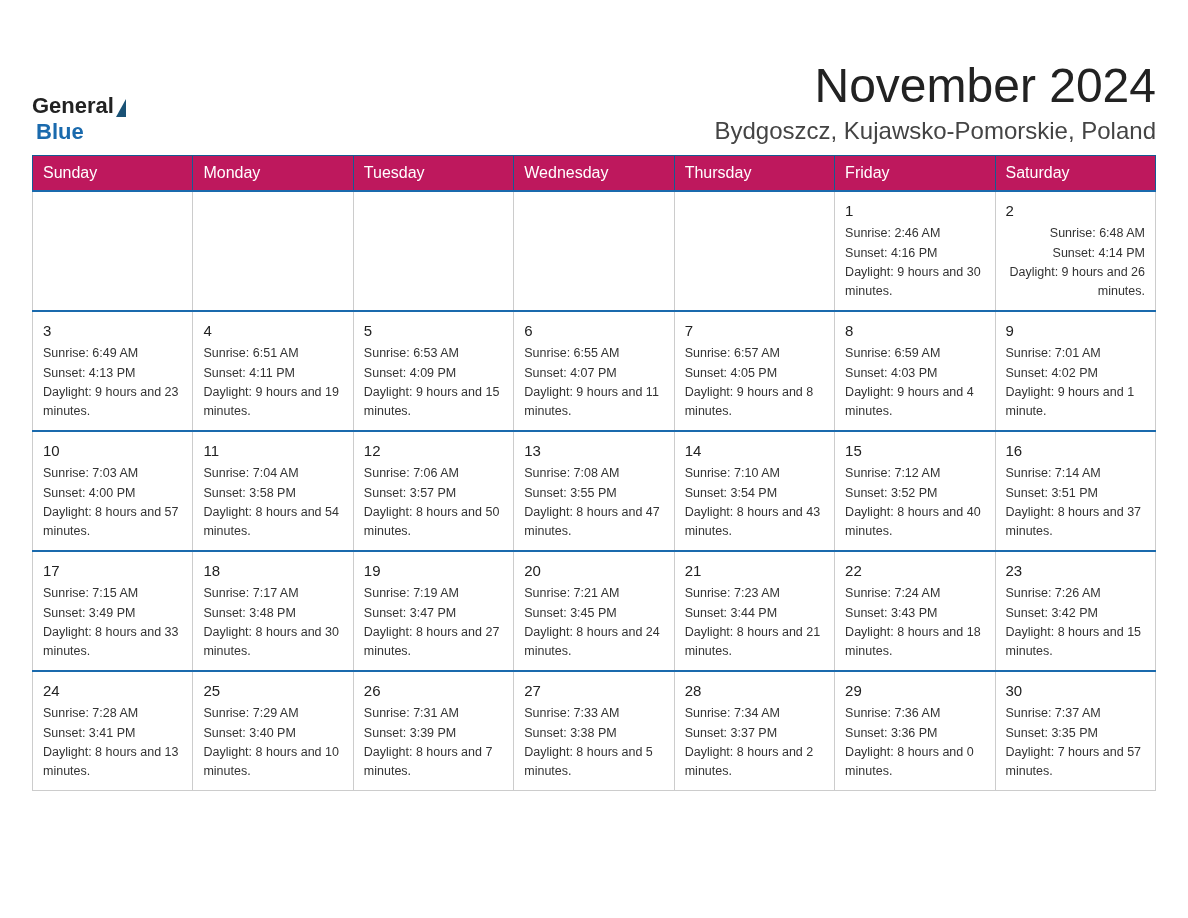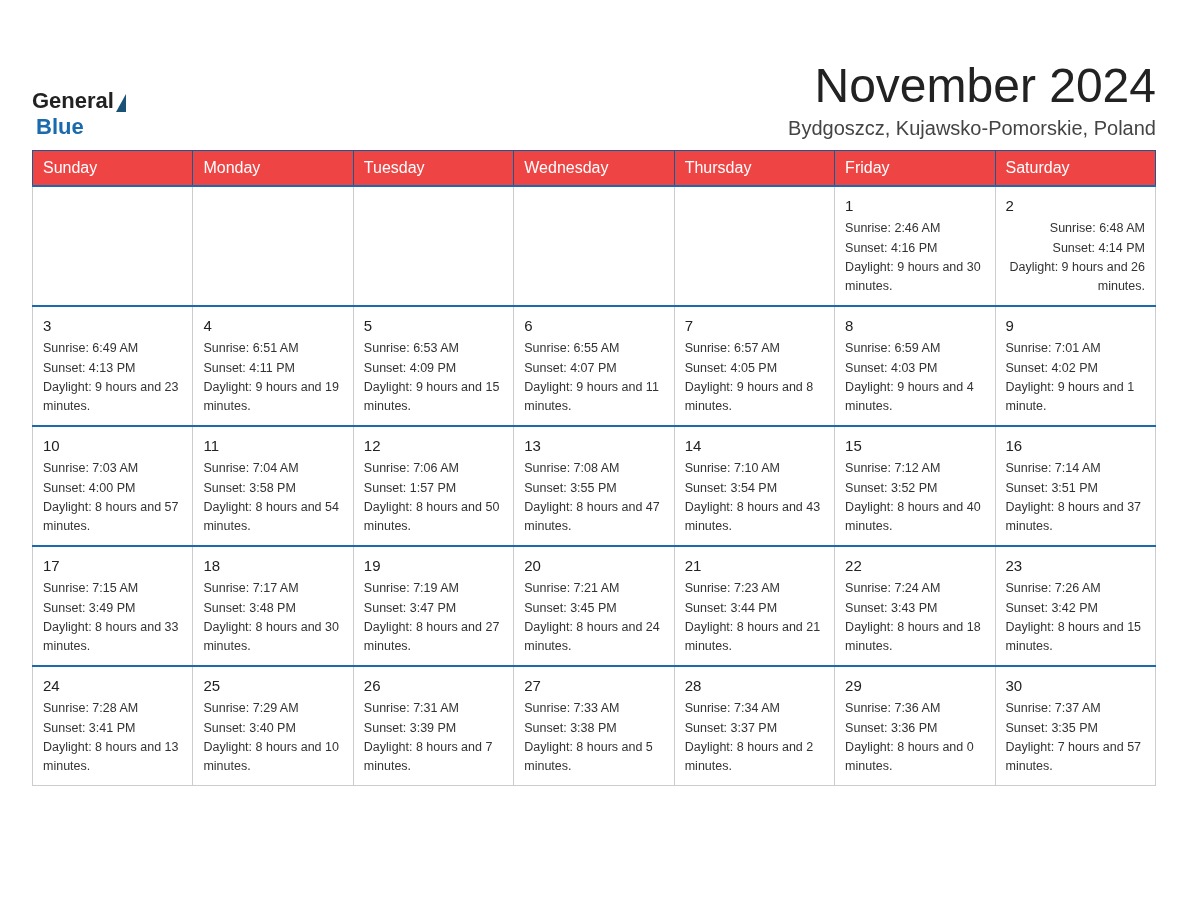--- a/index.html
+++ b/index.html
@@ -42,31 +42,31 @@
     }
     .logo-blue { color: #1a6aad; font-weight: bold; }
     .title-area { text-align: right; margin-top: 36px; }
     .month-title {
       font-size: 48px;
       font-weight: normal;
       color: #222;
       line-height: 1.1;
     }
     .location {
-      font-size: 20px;
+      font-size: 24px;
       color: #444;
       margin-top: 4px;
     }
     .calendar {
       width: 100%;
       border-collapse: collapse;
       margin-top: 8px;
     }
     .calendar thead tr {
-      background-color: #ef4444;
+      background-color: #be185d;
     }
     .calendar thead th {
       color: #fff;
       font-size: 16px;
       font-weight: normal;
       padding: 8px 10px;
       text-align: left;
       border: 1px solid #155a92;
     }
     .calendar tbody tr {
@@ -205,21 +205,21 @@
         </td>
         <td>
           <span class="day-number">11</span>
           <div class="day-info" style="white-space: pre-line;">Sunrise: 7:04 AM
 Sunset: 3:58 PM
 Daylight: 8 hours and 54 minutes.</div>
         </td>
         <td>
           <span class="day-number">12</span>
           <div class="day-info" style="white-space: pre-line;">Sunrise: 7:06 AM
-Sunset: 1:57 PM
+Sunset: 3:57 PM
 Daylight: 8 hours and 50 minutes.</div>
         </td>
         <td>
           <span class="day-number">13</span>
           <div class="day-info" style="white-space: pre-line;">Sunrise: 7:08 AM
 Sunset: 3:55 PM
 Daylight: 8 hours and 47 minutes.</div>
         </td>
         <td>
           <span class="day-number">14</span>

